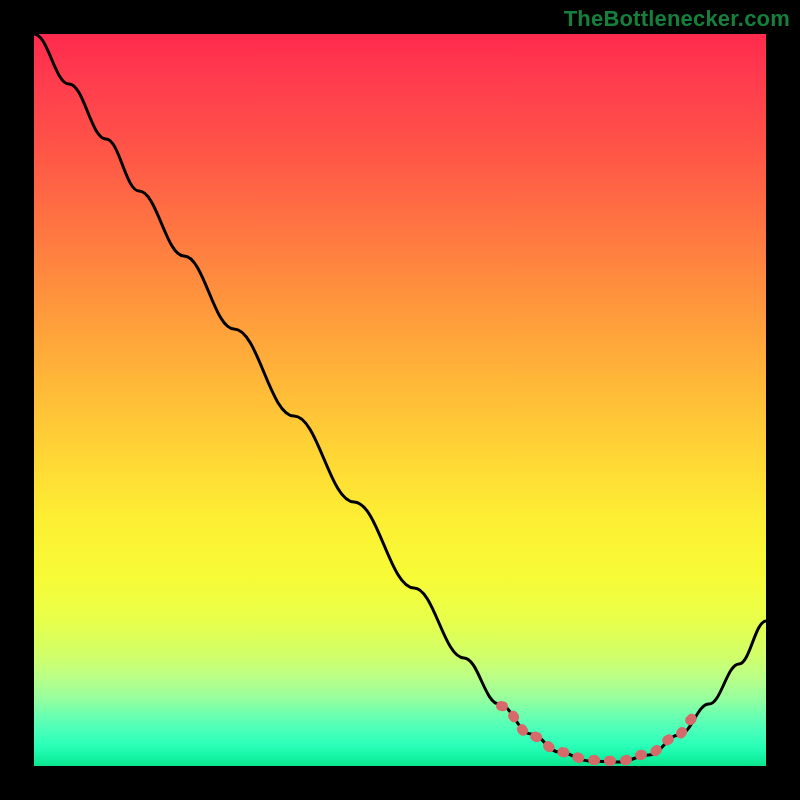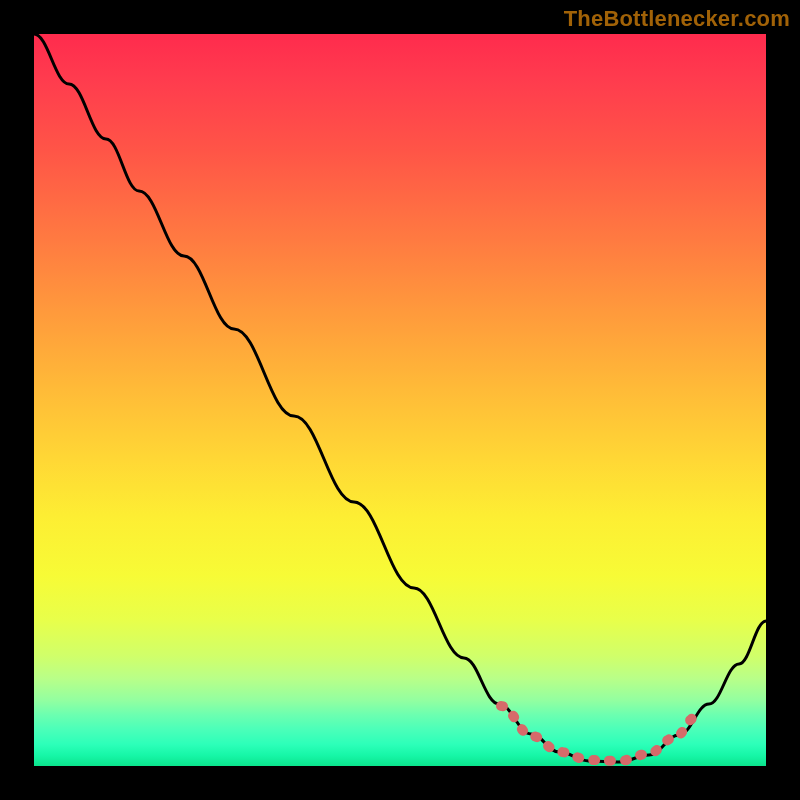--- a/index.html
+++ b/index.html
@@ -51,21 +51,21 @@
       #0be48d 100%
     );
   }
   .watermark {
     position: absolute;
     top: 6px;
     right: 10px;
     font-family: Arial, Helvetica, sans-serif;
     font-size: 22px;
     font-weight: 600;
-    color: #a16207;
+    color: #15803d;
     letter-spacing: 0.2px;
     user-select: none;
   }
   svg.curve {
     position: absolute;
     inset: 0;
   }
 </style>
 </head>
 <body>

